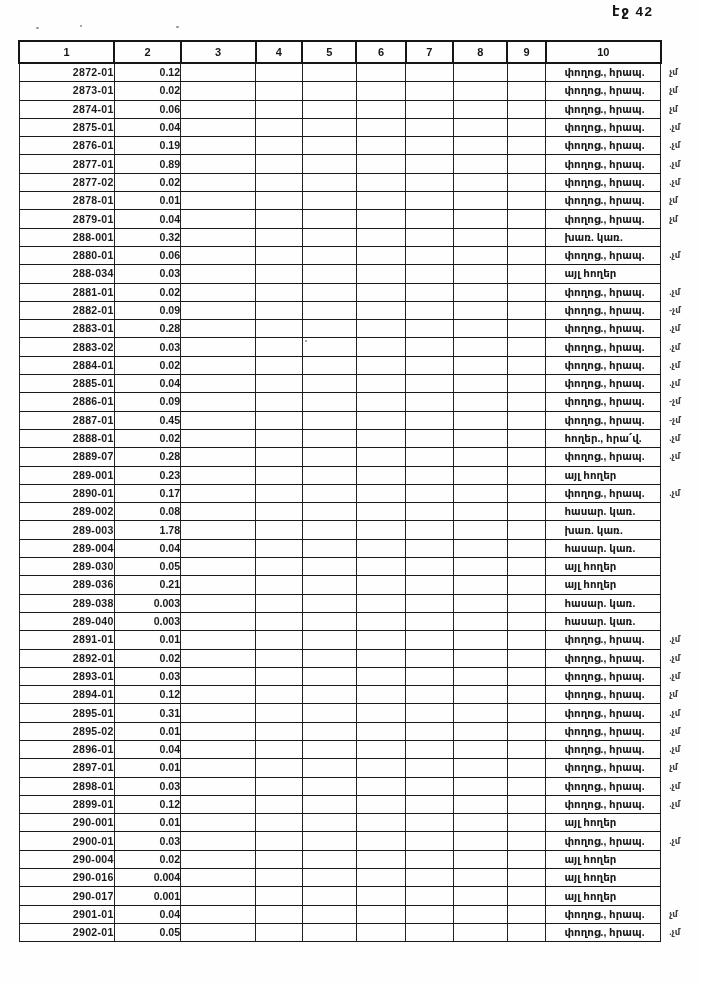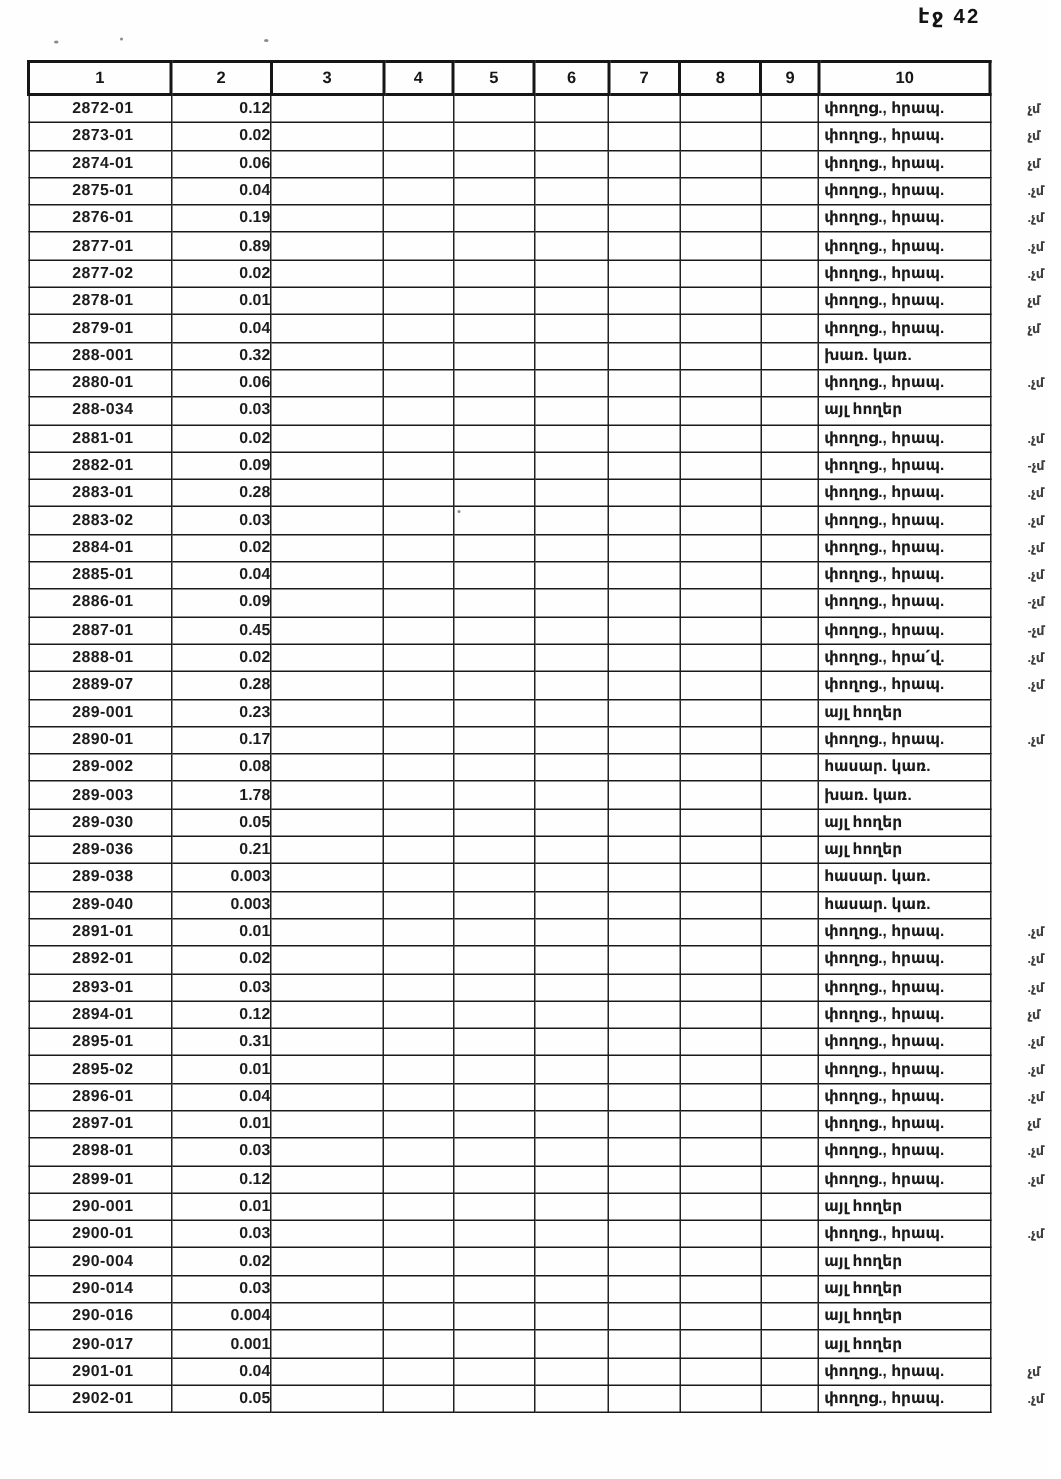--- a/index.html
+++ b/index.html
@@ -48,30 +48,30 @@
     font-weight: bold;
     color: #1b1b1b;
     border-left: 1.5px solid #222222;
     border-right: 1.5px solid #222222;
     border-top: 1.8px solid #191919;
     border-bottom: 1.8px solid #191919;
     overflow: hidden;
     white-space: nowrap;
     line-height: 15px;
   }
-  td.cell-code  { text-align: center; padding-left: 4px; letter-spacing: 0.3px; }
+  td.cell-code  { text-align: right; padding-left: 4px; letter-spacing: 0.3px; }
   td.cell-value { text-align: right; }
-  td.cell-note  { text-align: left; padding-left: 3px; font-size: 10.3px; }
+  td.cell-note  { text-align: left; padding-left: 18px; font-size: 10.3px; }
   td.cell-mark {
     border: none;
     background: transparent;
     font-size: 8.5px;
     font-weight: 600;
     color: #3e3e3e;
-    padding-left: 24px;
+    padding-left: 8px;
     text-align: left;
   }
   
   .speck {
     position: absolute;
     background: #8a8a8a;
     border-radius: 50%;
   }
   .speck.s1 { left: 36px;  top: 27px; width: 3px; height: 2px; }
   .speck.s2 { left: 80px;  top: 25px; width: 2px; height: 2px; }
@@ -383,21 +383,21 @@
         <tr>
           <td class="cell-code">2888-01</td>
           <td class="cell-value">0.02</td>
           <td class="cell-empty"></td>
           <td class="cell-empty"></td>
           <td class="cell-empty"></td>
           <td class="cell-empty"></td>
           <td class="cell-empty"></td>
           <td class="cell-empty"></td>
           <td class="cell-empty"></td>
-          <td class="cell-note">փողոց., հրա՛վ.</td>
+          <td class="cell-note">հողեր., հրա՛վ.</td>
           <td class="cell-mark">.չմ</td>
         </tr>
         <tr>
           <td class="cell-code">2889-07</td>
           <td class="cell-value">0.28</td>
           <td class="cell-empty"></td>
           <td class="cell-empty"></td>
           <td class="cell-empty"></td>
           <td class="cell-empty"></td>
           <td class="cell-empty"></td>
@@ -452,20 +452,33 @@
           <td class="cell-empty"></td>
           <td class="cell-empty"></td>
           <td class="cell-empty"></td>
           <td class="cell-empty"></td>
           <td class="cell-empty"></td>
           <td class="cell-empty"></td>
           <td class="cell-note">խառ. կառ.</td>
           <td class="cell-mark"></td>
         </tr>
         <tr>
+          <td class="cell-code">289-004</td>
+          <td class="cell-value">0.04</td>
+          <td class="cell-empty"></td>
+          <td class="cell-empty"></td>
+          <td class="cell-empty"></td>
+          <td class="cell-empty"></td>
+          <td class="cell-empty"></td>
+          <td class="cell-empty"></td>
+          <td class="cell-empty"></td>
+          <td class="cell-note">հասար. կառ.</td>
+          <td class="cell-mark"></td>
+        </tr>
+        <tr>
           <td class="cell-code">289-030</td>
           <td class="cell-value">0.05</td>
           <td class="cell-empty"></td>
           <td class="cell-empty"></td>
           <td class="cell-empty"></td>
           <td class="cell-empty"></td>
           <td class="cell-empty"></td>
           <td class="cell-empty"></td>
           <td class="cell-empty"></td>
           <td class="cell-note">այլ հողեր</td>
@@ -662,33 +675,20 @@
           <td class="cell-empty"></td>
           <td class="cell-empty"></td>
           <td class="cell-empty"></td>
           <td class="cell-empty"></td>
           <td class="cell-note">փողոց., հրապ.</td>
           <td class="cell-mark">.չմ</td>
         </tr>
         <tr>
           <td class="cell-code">290-004</td>
           <td class="cell-value">0.02</td>
-          <td class="cell-empty"></td>
-          <td class="cell-empty"></td>
-          <td class="cell-empty"></td>
-          <td class="cell-empty"></td>
-          <td class="cell-empty"></td>
-          <td class="cell-empty"></td>
-          <td class="cell-empty"></td>
-          <td class="cell-note">այլ հողեր</td>
-          <td class="cell-mark"></td>
-        </tr>
-        <tr>
-          <td class="cell-code">290-014</td>
-          <td class="cell-value">0.03</td>
           <td class="cell-empty"></td>
           <td class="cell-empty"></td>
           <td class="cell-empty"></td>
           <td class="cell-empty"></td>
           <td class="cell-empty"></td>
           <td class="cell-empty"></td>
           <td class="cell-empty"></td>
           <td class="cell-note">այլ հողեր</td>
           <td class="cell-mark"></td>
         </tr>

